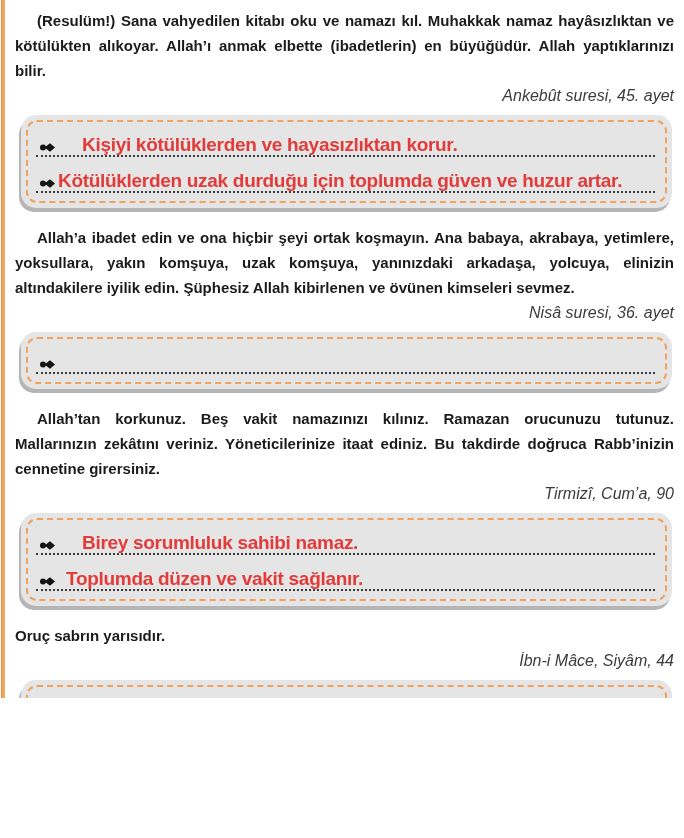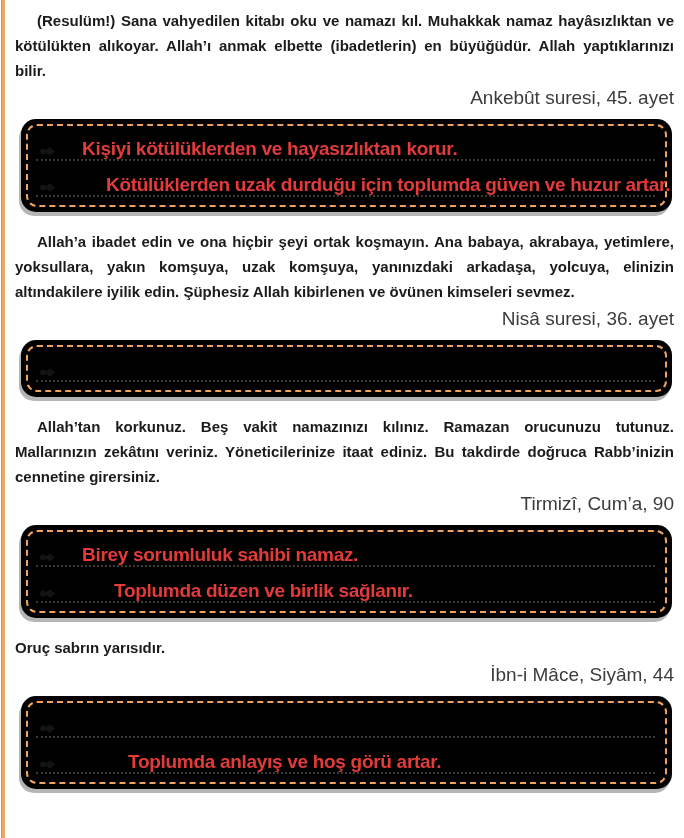--- a/index.html
+++ b/index.html
@@ -1,19 +1,19 @@
 <!DOCTYPE html>
 <html><head>
 <meta charset="utf-8">
 <style>
   html, body { margin: 0; padding: 0; background: #ffffff; }
   .page {
     position: relative;
     width: 684px;
-    height: 838px;
+    height: 698px;
     overflow: hidden;
     background: #ffffff;
     font-family: "Liberation Sans", sans-serif;
   }
   .left-bar {
     position: absolute;
     left: 1px; top: 0; bottom: 0;
     width: 3px;
     background: #f2a75f;
     border-left: 1px solid #e0913f;
@@ -26,45 +26,46 @@
     font-weight: 700;
     font-size: 15px;
     line-height: 25px;
     color: #1b1b1b;
     text-align: justify;
     margin: 0 2px 2px 0;
   }
   .indent { text-indent: 22px; }
   .source {
     text-align: right;
+    font-style: italic;
     font-weight: 400;
-    font-size: 19px;
+    font-size: 16px;
     color: #3c3c3c;
     margin: 4px 2px 10px 0;
   }
   .answer-box {
     margin: 0 4px 17px 6px;
-    background: #000000;
+    background: #e5e5e5;
     border-radius: 15px;
     box-shadow: -2px 4px 0 #b5b5b5;
     padding: 5px;
   }
   .dash-border {
     border: 2px dashed #f0a25e;
     border-radius: 11px;
     padding: 5px 10px 8px 8px;
   }
   .answer-row {
     display: flex;
     align-items: flex-end;
     height: 28px;
     border-bottom: 2px dotted #3a3a3a;
     overflow: visible;
   }
-  .answer-row + .answer-row { margin-top: 6px; gap: 48px; }
+  .answer-row + .answer-row { margin-top: 6px; }
   .nib { flex: 0 0 auto; margin: 0 0 2px 4px; line-height: 0; }
   .nib svg { display: block; }
   .answer-text {
     font-size: 19px;
     font-weight: 700;
     color: #e23b3a;
     margin-left: 26px;
     white-space: nowrap;
     line-height: 1;
     letter-spacing: -0.3px;
@@ -136,21 +137,21 @@
               </span>
             <span class="answer-text">Birey sorumluluk sahibi namaz.</span>
           </div>
           <div class="answer-row">
             <span class="nib">
                 <svg viewBox="0 0 16 11" width="16" height="11" fill="#141414">
                   <circle cx="3" cy="5.5" r="3"></circle>
                   <path d="M4.5 5.5 L10 1.2 L15 5.5 L10 9.8 Z"></path>
                 </svg>
               </span>
-            <span class="answer-text" style="margin-left:10px">Toplumda düzen ve birlik sağlanır.</span>
+            <span class="answer-text" style="margin-left:10px">Toplumda düzen ve vakit sağlanır.</span>
           </div>
         </div>
       </div>
     </section>
 
     <section>
       <p class="para">Oruç sabrın yarısıdır.</p>
       <p class="source">İbn-i Mâce, Siyâm, 44</p>
       <div class="answer-box">
         <div class="dash-border">

